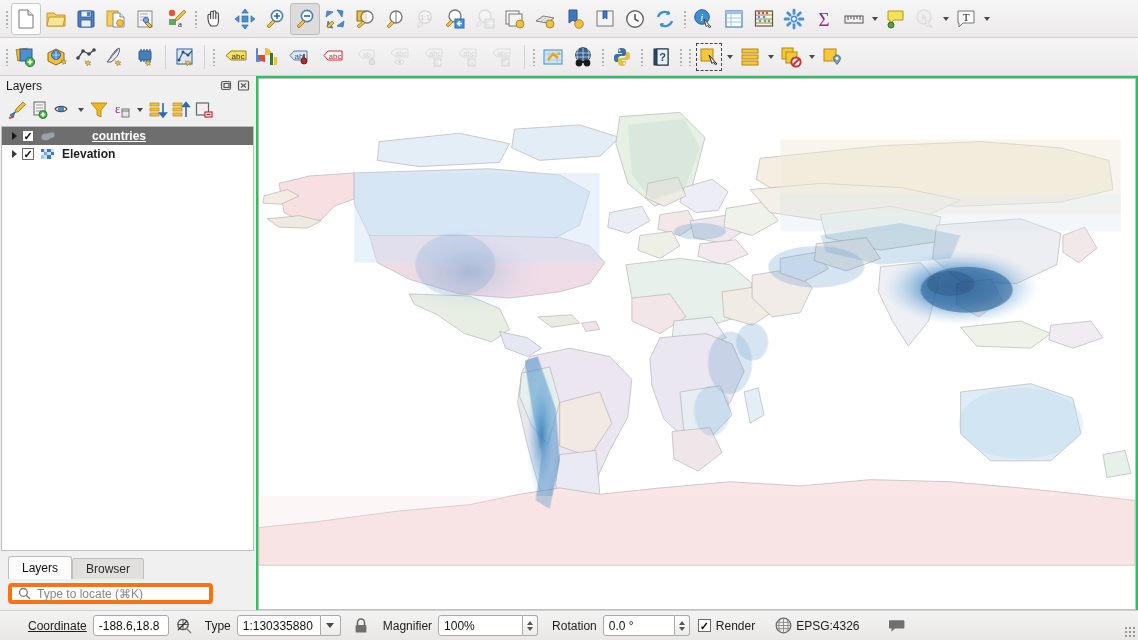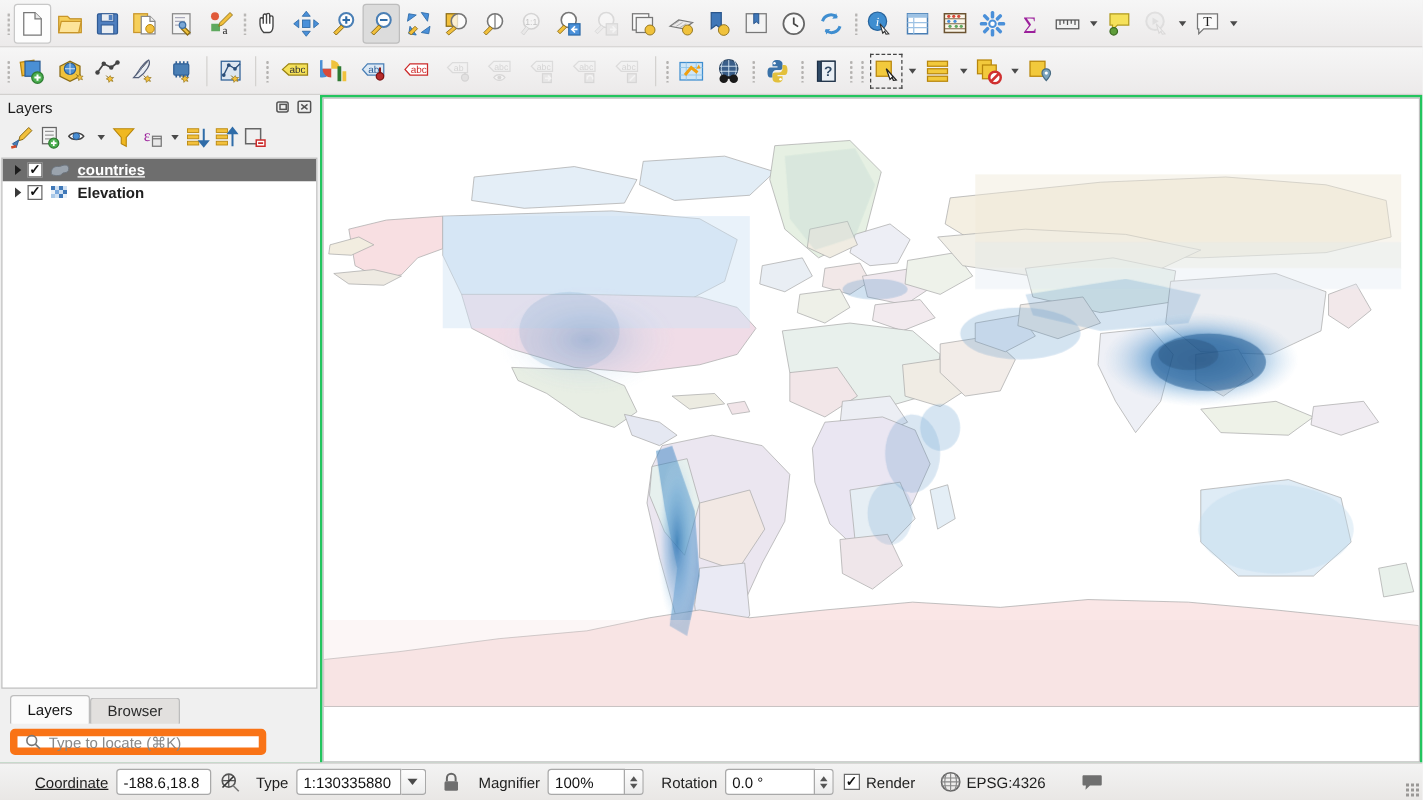--- a/index.html
+++ b/index.html
@@ -49,37 +49,37 @@
   .panel-btn { width:13px; height:13px; margin-left:4px; display:flex;align-items:center;justify-content:center;}
   .ltoolbar { display:flex; align-items:center; height:30px; padding-left:6px; gap:1px; }
   .ltb { width:22px;height:24px;display:flex;align-items:center;justify-content:center;}
   .lcaret{width:12px;height:24px;display:flex;align-items:center;justify-content:center;}
   .lcaret::after{content:'';border-left:3.5px solid transparent;border-right:3.5px solid transparent;
     border-top:4px solid #4a4a4a;display:block;}
   #layer-tree { flex: 1; background: #ffffff; border: 1px solid #bdbdbd; margin: 1px 0 0 1px;
      overflow: hidden; }
   .layer-row { display:flex; align-items:center; height:18px; padding-left:4px; font-size:12px;}
   .layer-row.selected { background:#6e6e6e; color:#ffffff; }
-  .layer-row.selected .lname { text-decoration: underline; }
+  .layer-row.selected .lname { text-decoration: underline; margin-left: 30px; }
   .expander { width:16px; display:flex; align-items:center; justify-content:center; }
   .expander::after { content:''; display:block;
     border-top:4px solid transparent; border-bottom:4px solid transparent;
     border-left:5px solid #3a3a3a; }
   .layer-row.selected .expander::after { border-left-color:#1c1c1c; }
   .lcheck { width:12px;height:12px;border:1px solid #6a6a6a;background:#fff;
     margin-right:6px; display:flex;align-items:center;justify-content:center; flex:none;}
   .lcheck span { font-size:11px; line-height:10px; color:#111; font-weight:bold; }
   .licon { width:16px; height:14px; margin-right:6px; flex:none; display:flex;align-items:center;}
   .lname { font-weight:bold; white-space:nowrap; }
   .panel-tabs { display:flex; align-items:flex-end; height:26px; padding-left:8px; margin-top:2px;}
   .ptab { height:21px; padding:0 13px; display:flex; align-items:center; font-size:12px;
     border:1px solid #bdbdbd; border-bottom:none; border-radius:3px 3px 0 0; background:#e2e0de; color:#2a2a2a;}
   .ptab.active { background:#fbfbfb; height:23px; color:#111; }
   .locator-wrap { padding:4px 6px 6px 8px; }
-  .locator { height:21px; border:6px solid #f97316; border-radius:4px; background:#fff;
+  .locator { height:21px; border:4px solid #f97316; border-radius:4px; background:#fff;
      display:flex; align-items:center; padding:0 6px; width:205px;}
   .locator .ph { color:#888; font-size:12px; margin-left:6px;}
 
   
   #map-wrap { flex:1; min-width:0; padding: 2px 2px 0 2px; display:flex; }
   #map-canvas { flex:1; background:#ffffff; border:1px solid #c0c0c0; position:relative;
     overflow:hidden; }
   #map-canvas svg { display:block; width:100%; height:100%; }
 
   
@@ -888,21 +888,21 @@
       <span class="arrow"></span>
     </span>
     <span style="margin:0 8px 0 12px;display:flex;">
       <svg width="16" height="17" viewBox="0 0 16 17">
           <path d="M4.5 8V5.5a3.5 3.5 0 017 0V8" fill="none" stroke="#666" stroke-width="1.6"></path>
           <rect x="2.6" y="8" width="10.8" height="7.6" rx="1.2" fill="#6f6f6f"></rect>
         </svg>
     </span>
     <span class="st-lbl">Magnifier</span>
     <span style="display:flex;">
-      <span class="st-field" style="width:62px;border-radius:3px 0 0 3px;">100%</span>
+      <span class="st-field" style="width:85px;border-radius:3px 0 0 3px;">100%</span>
       <span class="spin">
           <i class="u"></i>
           <i class="d"></i>
         </span>
     </span>
     <span class="st-lbl" style="margin-left:14px;">Rotation</span>
     <span style="display:flex;">
       <span class="st-field" style="width:72px;border-radius:3px 0 0 3px;">0.0 °</span>
       <span class="spin">
           <i class="u"></i>

